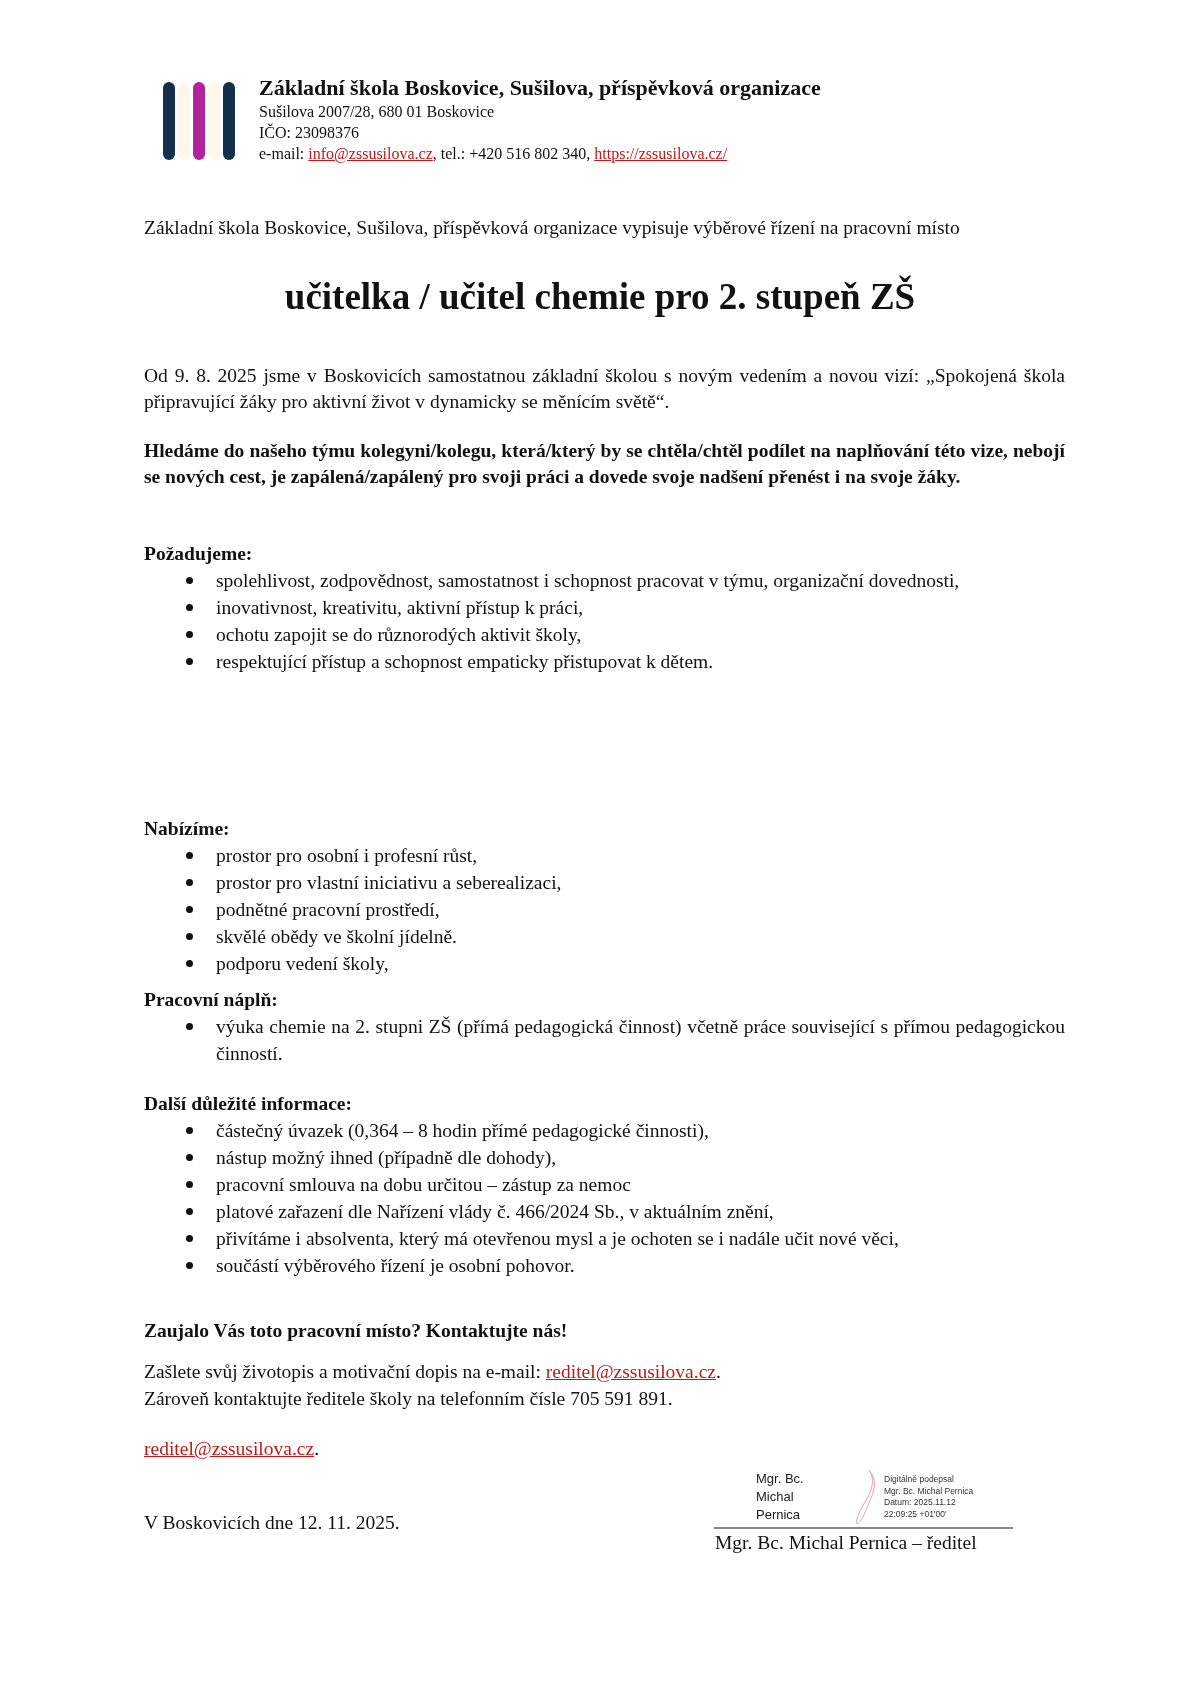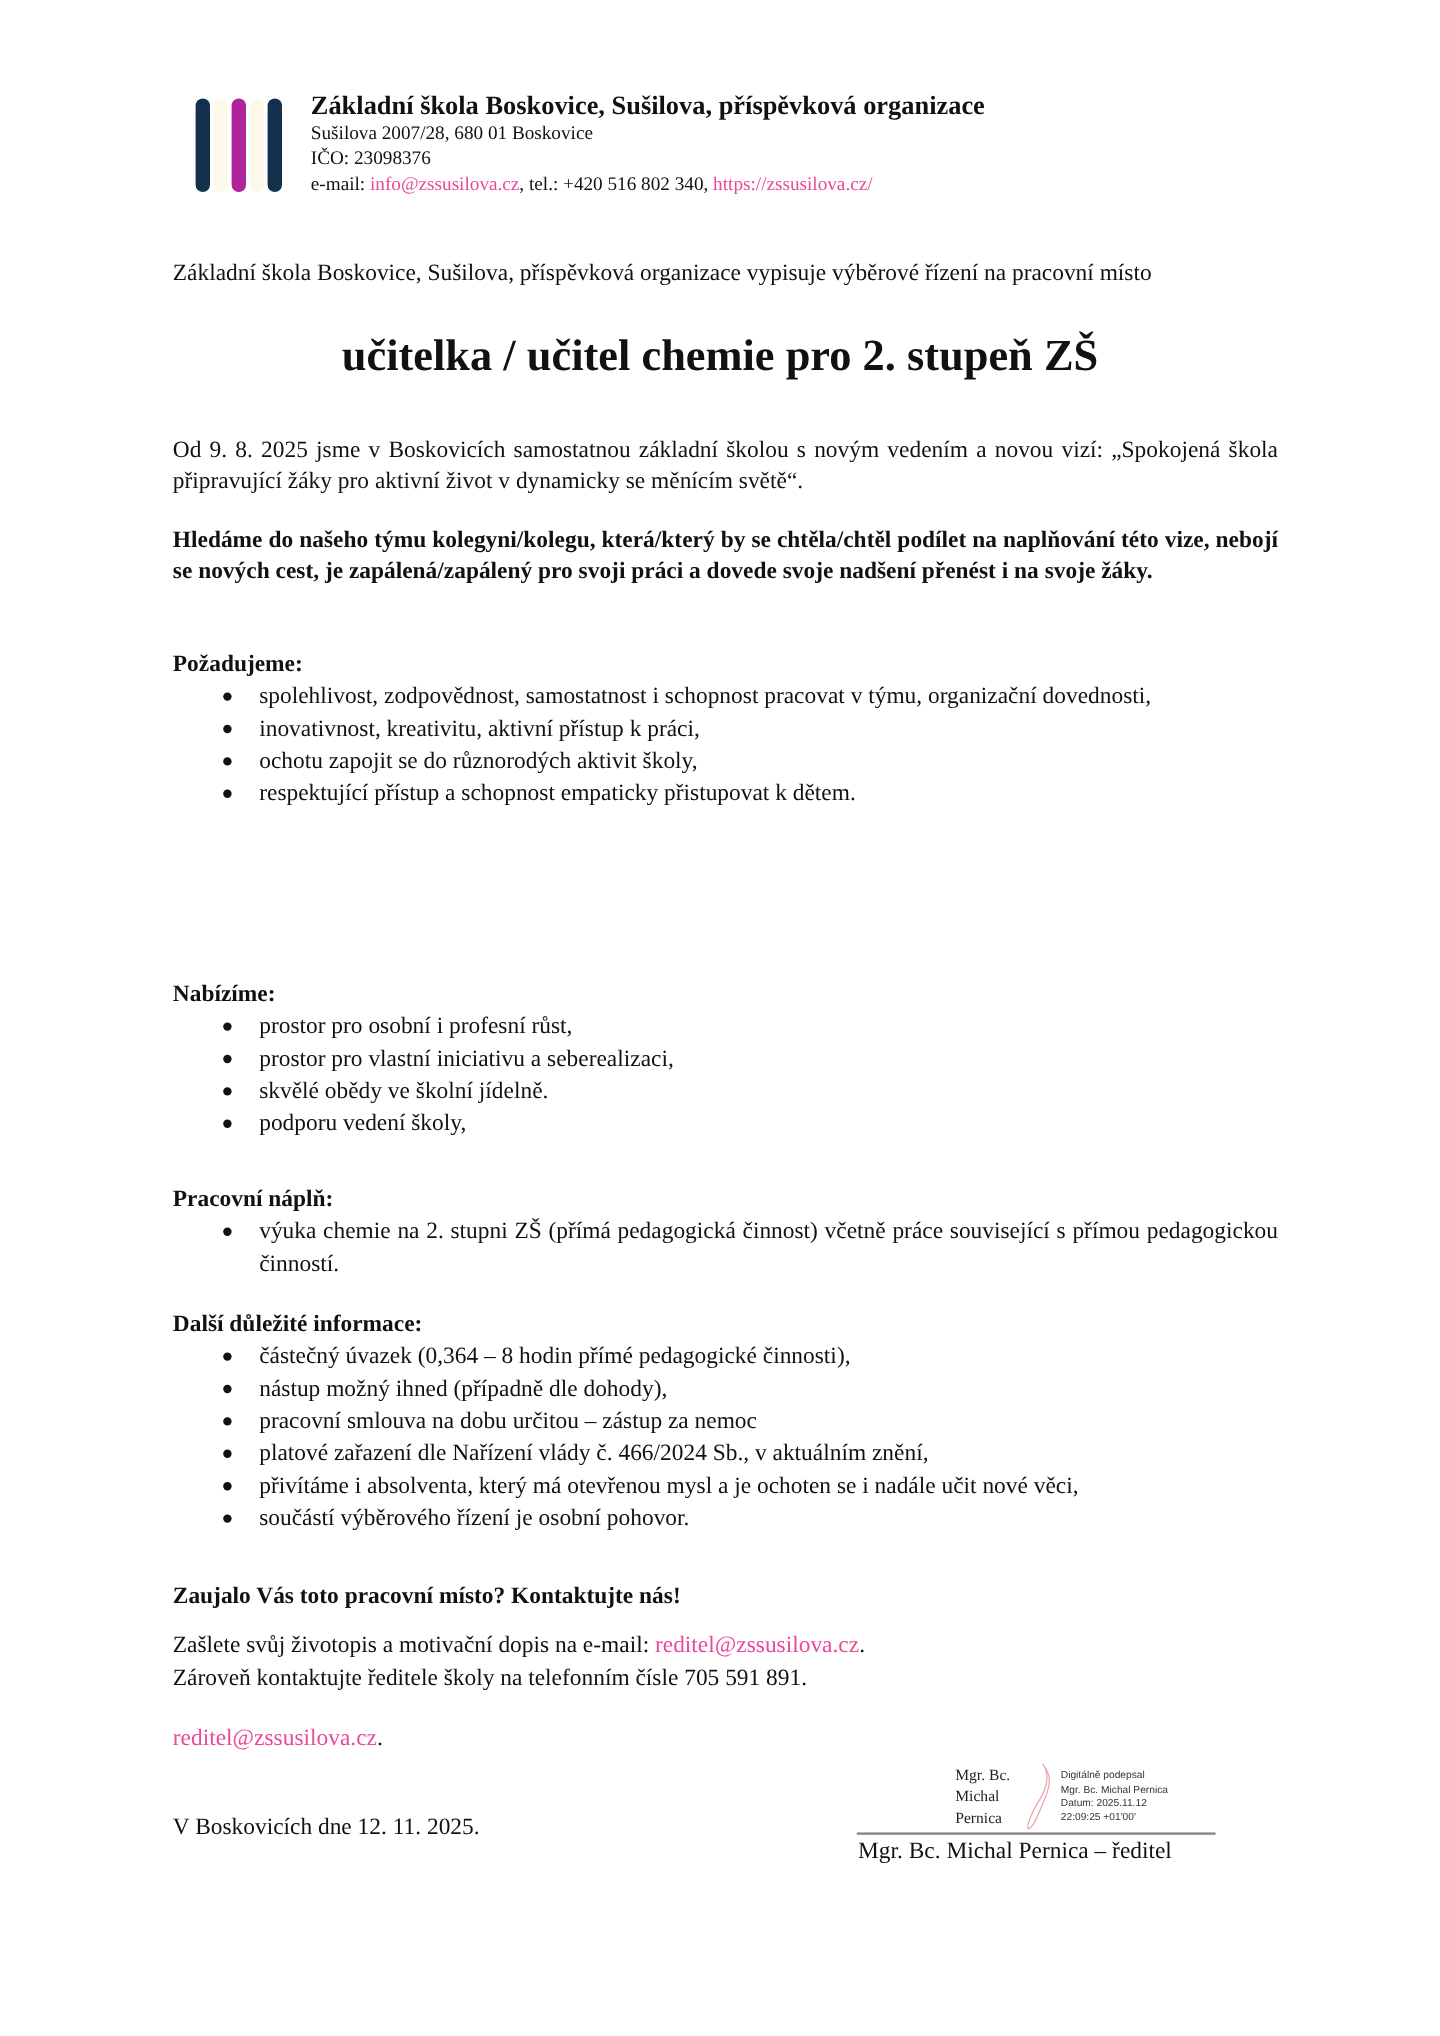--- a/index.html
+++ b/index.html
@@ -15,21 +15,21 @@
     .logo .bar { position: absolute; top: 0; width: 12px; height: 78px; border-radius: 6px; }
     .logo .b1 { left: 0; background: #15304d; }
     .logo .b2 { left: 15px; background: #fdf9ea; }
     .logo .b3 { left: 30px; background: #b0249b; }
     .logo .b4 { left: 45px; background: #fdf9ea; }
     .logo .b5 { left: 60px; background: #15304d; }
 
     .org { position: absolute; left: 259px; top: 75px; }
     .org-name { font-size: 22px; font-weight: bold; line-height: 26px; white-space: nowrap; }
     .org-line { font-size: 16px; line-height: 21px; white-space: nowrap; }
-    a.lnk { color: #ec4899; }
+    a.lnk { color: #b91c1c; text-decoration: underline; }
 
     
     .block { position: absolute; left: 144px; width: 921px; font-size: 19.5px; line-height: 26px; }
     .justify { text-align: justify; }
     .intro { top: 215px; }
     .title {
       position: absolute; left: 0; width: 1200px; top: 275px; text-align: center;
       font-size: 37px; font-weight: bold; line-height: 44px;
     }
     .vision { top: 363px; }
@@ -47,21 +47,21 @@
     .s-off { top: 800px; margin-top: 15px; }
     .s-work { top: 986px; }
     .s-info { top: 1090px; }
 
     .contact-head { position: absolute; left: 144px; top: 1320px; font-size: 19.5px; font-weight: bold; }
     .contact { position: absolute; left: 144px; top: 1358px; font-size: 19.5px; line-height: 27px; }
     .questions { position: absolute; left: 144px; top: 1435px; font-size: 19.5px; line-height: 27px; }
     .place-date { position: absolute; left: 144px; top: 1512px; font-size: 19.5px; }
 
     
-    .sig-name { position: absolute; left: 796px; top: 1470px; font-family: Liberation Serif, serif; font-size: 13px; line-height: 18px; color: #222; }
+    .sig-name { position: absolute; left: 756px; top: 1470px; font-family: Liberation Sans, sans-serif; font-size: 13px; line-height: 18px; color: #222; }
     .sig-mark { position: absolute; left: 851px; top: 1468px; width: 30px; height: 58px; }
     .sig-detail { position: absolute; left: 884px; top: 1474px; font-family: "Liberation Sans", "DejaVu Sans", sans-serif; font-size: 8.5px; line-height: 11.5px; color: #333; }
     .sig-line { position: absolute; left: 714px; top: 1527px; width: 299px; height: 0; border-top: 2px solid #888; }
     .sig-caption { position: absolute; left: 715px; top: 1532px; font-size: 19.5px; white-space: nowrap; }
   </style>
 </head>
 <body>
 
 <div class="page">
 
@@ -95,20 +95,21 @@
       <li><span class="dot"></span><span>ochotu zapojit se do různorodých aktivit školy,</span></li>
       <li><span class="dot"></span><span>respektující přístup a schopnost empaticky přistupovat k dětem.</span></li>
     </ul>
   </div>
 
   <div class="section s-off">
     <p class="sec-head">Nabízíme:</p>
     <ul class="bul">
       <li><span class="dot"></span><span>prostor pro osobní i profesní růst,</span></li>
       <li><span class="dot"></span><span>prostor pro vlastní iniciativu a seberealizaci,</span></li>
+      <li><span class="dot"></span><span>podnětné pracovní prostředí,</span></li>
       <li><span class="dot"></span><span>skvělé obědy ve školní jídelně.</span></li>
       <li><span class="dot"></span><span>podporu vedení školy,</span></li>
     </ul>
   </div>
 
   <div class="section s-work">
     <p class="sec-head">Pracovní náplň:</p>
     <ul class="bul">
       <li><span class="dot"></span><span>výuka chemie na 2. stupni ZŠ (přímá pedagogická činnost) včetně práce související s přímou pedagogickou činností.</span></li>
     </ul>

